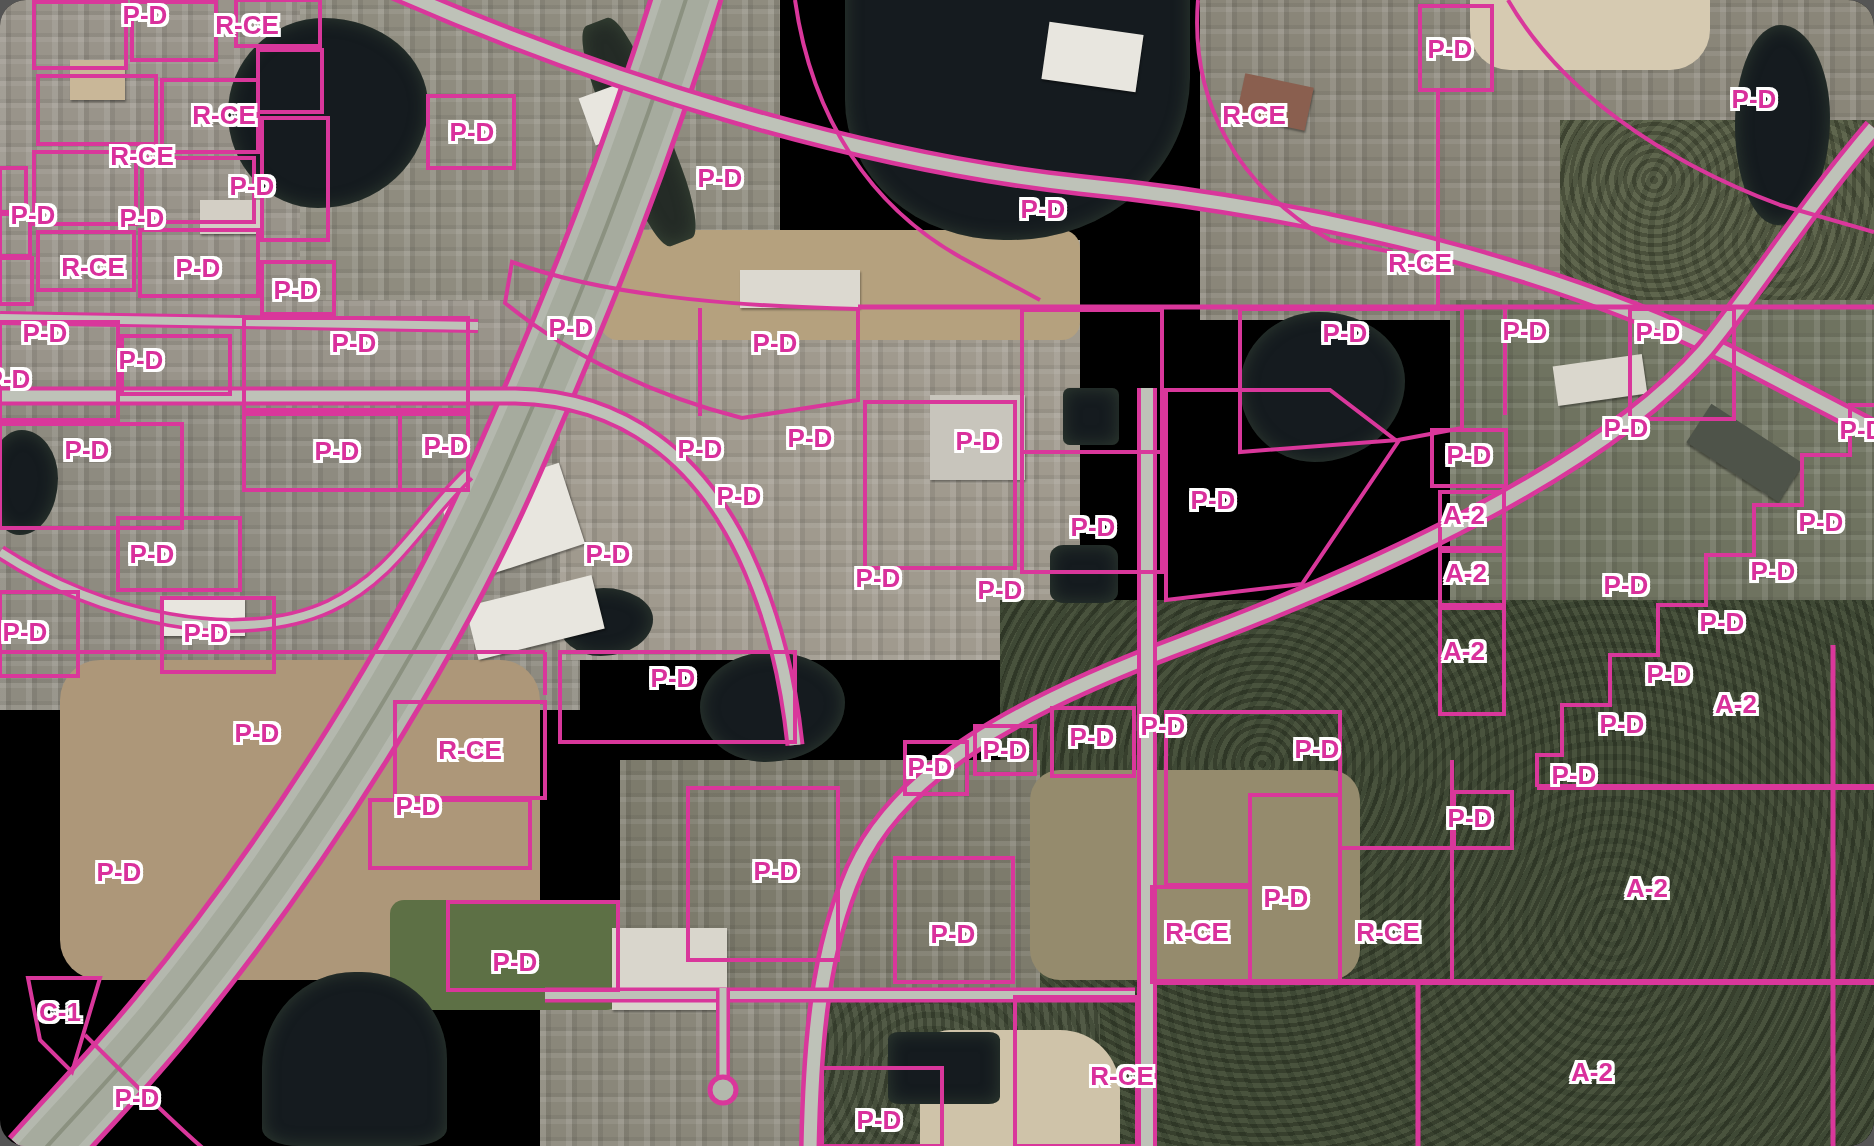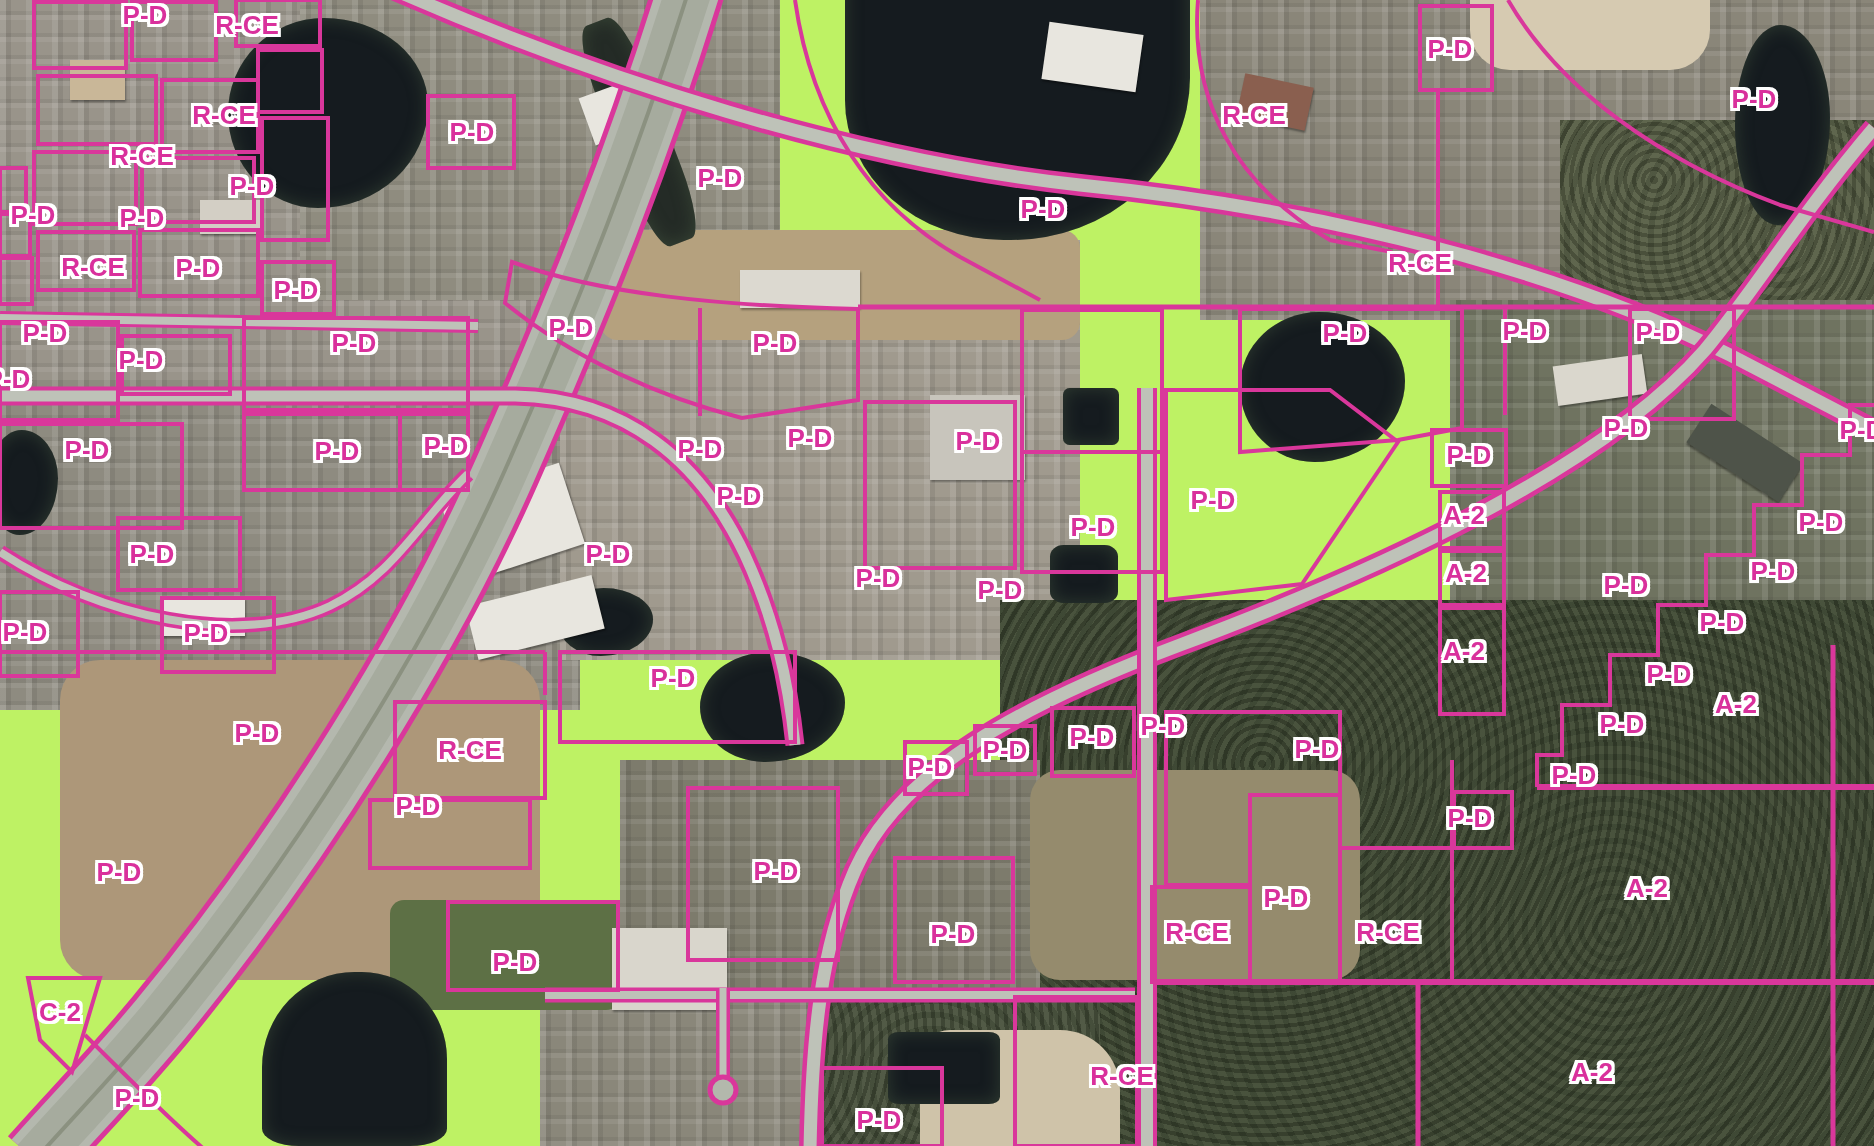--- a/index.html
+++ b/index.html
@@ -1,17 +1,17 @@
 <!DOCTYPE html>
 <html><head>
 <meta charset="utf-8">
 <style>
   html,body{margin:0;padding:0;background:#555;}
   #viewport{position:relative;width:1874px;height:1146px;overflow:hidden;
-    font-family:"Liberation Sans",sans-serif;background:#bef264;}
+    font-family:"Liberation Sans",sans-serif;background:#000000;border-radius:26px;}
   .patch{position:absolute;}
   .urban{background-image:
     repeating-linear-gradient(90deg, rgba(255,255,255,.10) 0 6px, rgba(0,0,0,.08) 6px 11px, rgba(255,255,255,0) 11px 26px),
     repeating-linear-gradient(0deg, rgba(255,255,255,.08) 0 5px, rgba(60,60,55,.10) 5px 9px, rgba(255,255,255,0) 9px 22px);}
   .forest{background-image:
     repeating-radial-gradient(circle at 30% 30%, rgba(0,0,0,.18) 0 4px, rgba(255,255,255,.03) 4px 9px),
     repeating-radial-gradient(circle at 70% 60%, rgba(20,30,15,.22) 0 6px, rgba(255,255,255,0) 6px 14px);}
   .lake{position:absolute;background:#151b1f;border-radius:48% 52% 55% 45% / 50% 46% 54% 50%;
     box-shadow:inset 0 0 18px rgba(80,100,70,.45);}
   .bld{position:absolute;background:#e8e6df;box-shadow:1px 2px 2px rgba(0,0,0,.35);}
@@ -257,20 +257,20 @@
       <span class="zlabel" style="left: 1005px; top: 750px; color: rgb(217, 48, 156);">P-D</span>
       <span class="zlabel" style="left: 776px; top: 871px; color: rgb(217, 48, 156);">P-D</span>
       <span class="zlabel" style="left: 953px; top: 934px; color: rgb(217, 48, 156);">P-D</span>
       <span class="zlabel" style="left: 1092px; top: 737px; color: rgb(217, 48, 156);">P-D</span>
       <span class="zlabel" style="left: 1163px; top: 726px; color: rgb(217, 48, 156);">P-D</span>
       <span class="zlabel" style="left: 1317px; top: 749px; color: rgb(217, 48, 156);">P-D</span>
       <span class="zlabel" style="left: 1470px; top: 818px; color: rgb(217, 48, 156);">P-D</span>
       <span class="zlabel" style="left: 1286px; top: 898px; color: rgb(217, 48, 156);">P-D</span>
       <span class="zlabel" style="left: 1197px; top: 932px; color: rgb(217, 48, 156);">R-CE</span>
       <span class="zlabel" style="left: 1388px; top: 932px; color: rgb(217, 48, 156);">R-CE</span>
-      <span class="zlabel" style="left: 60px; top: 1012px; color: rgb(217, 48, 156);">C-2</span>
+      <span class="zlabel" style="left: 60px; top: 1012px; color: rgb(217, 48, 156);">C-1</span>
       <span class="zlabel" style="left: 137px; top: 1098px; color: rgb(217, 48, 156);">P-D</span>
       <span class="zlabel" style="left: 879px; top: 1120px; color: rgb(217, 48, 156);">P-D</span>
       <span class="zlabel" style="left: 1122px; top: 1076px; color: rgb(217, 48, 156);">R-CE</span>
       <span class="zlabel" style="left: 1592px; top: 1072px; color: rgb(217, 48, 156);">A-2</span>
     </div>
 
 </div>
 
 </body></html>

